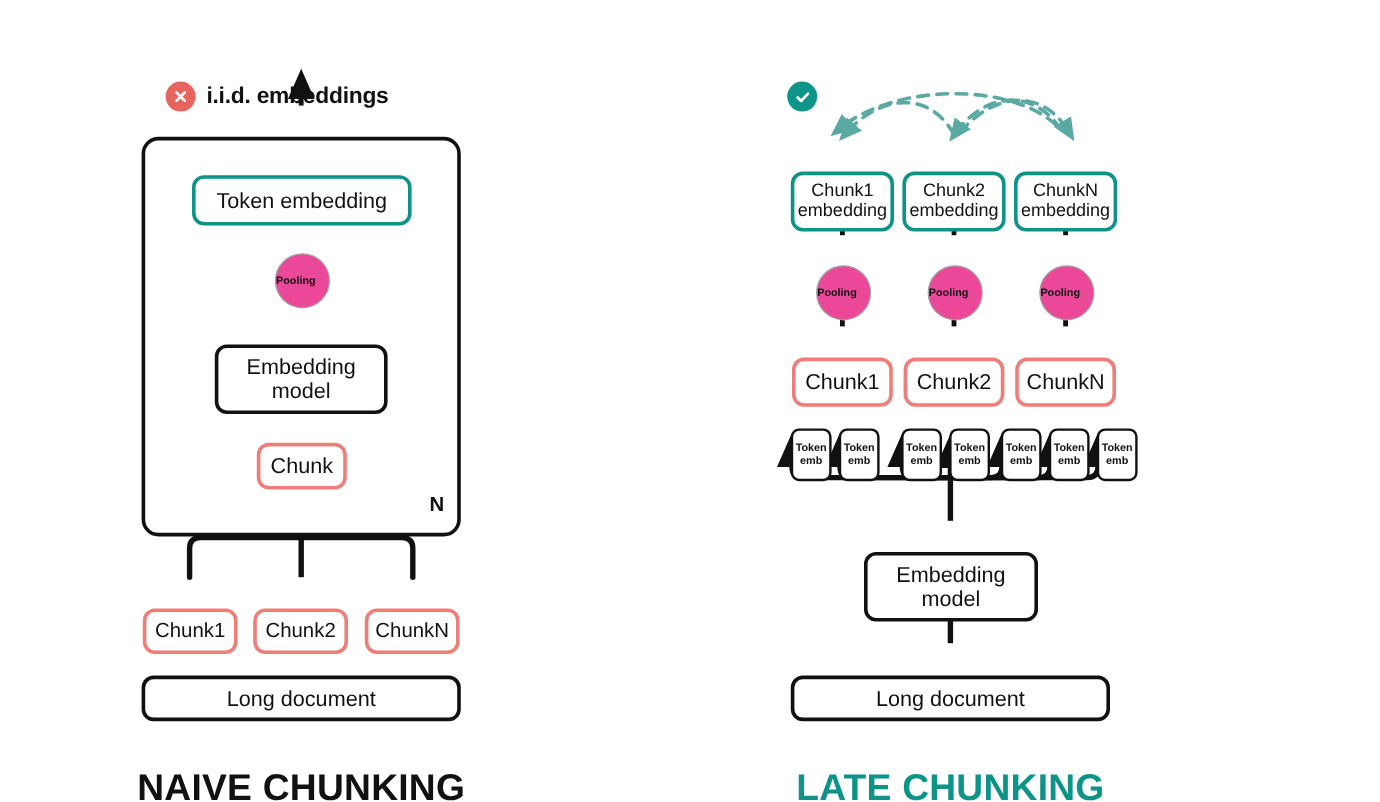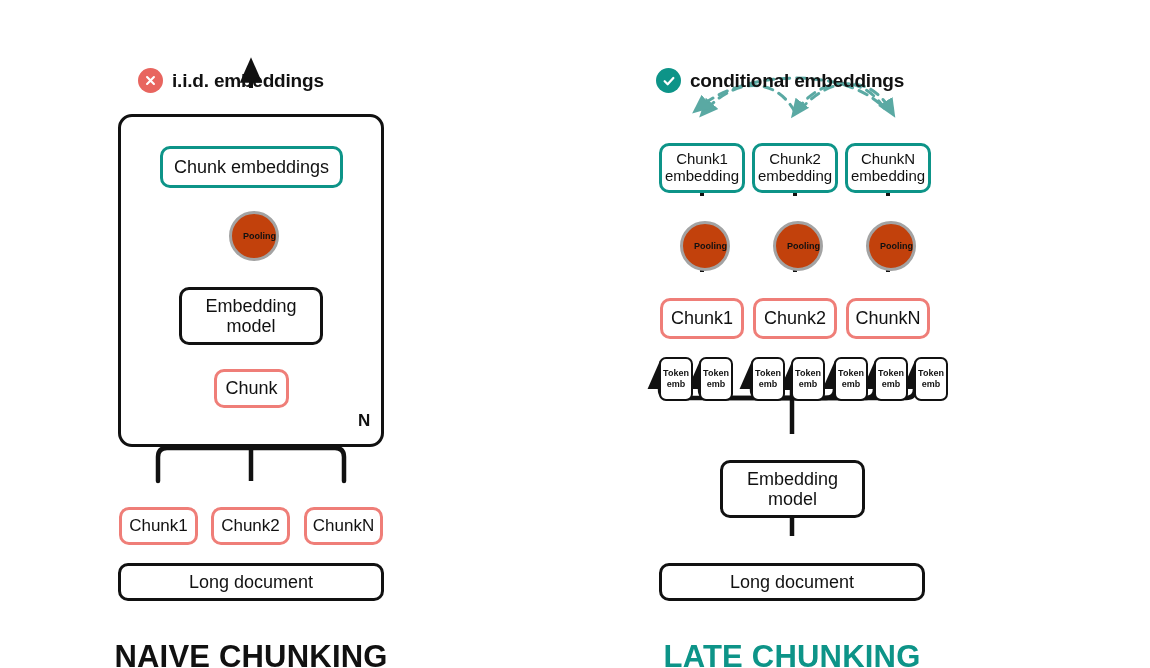--- a/index.html
+++ b/index.html
@@ -39,22 +39,22 @@
   .cap-teal{color:#0d9488;}
 
   
   .t-lg{font-size:18px;}
   .t-md{font-size:17px;}
   .t-sm{font-size:15px;}
   .t-tok{font-size:9px;font-weight:bold;line-height:1.25;}
   .t-pool{font-size:9px;font-weight:bold;}
 
   .pool{position:absolute;width:44px;height:44px;border-radius:50%;
-        border:3px solid #a3a3a3;background:#c2410c;display:flex;
-        align-items:center;justify-content:flex-end;}
+        border:1px solid #a3a3a3;background:#ec4899;display:flex;
+        align-items:center;justify-content:flex-start;}
 </style>
 </head>
 <body>
 
 <svg class="svg-layer" viewBox="0 0 1150 668">
   <defs>
     <marker id="ah" markerWidth="7" markerHeight="7" refX="3.2" refY="3.2" orient="auto" markerUnits="strokeWidth">
       <path d="M0,0.4 L6.4,3.2 L0,6 z" fill="#111111"></path>
     </marker>
     <marker id="ahT" markerWidth="7" markerHeight="7" refX="3.0" refY="3.2" orient="auto" markerUnits="strokeWidth">
@@ -107,21 +107,21 @@
       <svg width="15" height="15" viewBox="0 0 24 24">
         <path d="M6.5,6.5 L17.5,17.5 M17.5,6.5 L6.5,17.5" stroke="#ffffff" stroke-width="3.4" stroke-linecap="round"></path>
       </svg>
     </span>
     <span class="hdr-txt">i.i.d. embeddings</span>
   </div>
 
   <div class="outer-frame" style="left:118px;top:88px;width:266px;height:333px;"></div>
   <div class="n-badge" style="left:358px;top:385px;">N</div>
 
-  <div class="node nd-teal t-lg" style="left:160px;top:120px;width:183px;height:42px;">Chunk embeddings</div>
+  <div class="node nd-teal t-lg" style="left:160px;top:120px;width:183px;height:42px;">Token embedding</div>
 
   <div class="pool" style="left:229px;top:185px;">
     <span class="t-pool">Pooling</span>
   </div>
 
   <div class="node nd-black t-lg" style="left:179px;top:261px;width:144px;height:58px;
        flex-direction:column;">
     <span>Embedding</span>
     <span>model</span>
   </div>
@@ -138,21 +138,20 @@
 </div>
 
 <div class="panel">
 
   <div class="hdr" style="left:656px;top:42px;">
     <span class="badge-ico badge-c">
       <svg width="16" height="16" viewBox="0 0 24 24">
         <path d="M5.5,12.4 L10,16.8 L18.5,7.6" stroke="#ffffff" stroke-width="3.4" fill="none" stroke-linecap="round" stroke-linejoin="round"></path>
       </svg>
     </span>
-    <span class="hdr-txt">conditional embeddings</span>
   </div>
 
   <div class="node nd-teal t-sm" style="left:659px;top:117px;width:86px;height:50px;
        flex-direction:column;">
     <span>Chunk1</span>
     <span>embedding</span>
   </div>
   <div class="node nd-teal t-sm" style="left:752px;top:117px;width:86px;height:50px;
        flex-direction:column;">
     <span>Chunk2</span>

